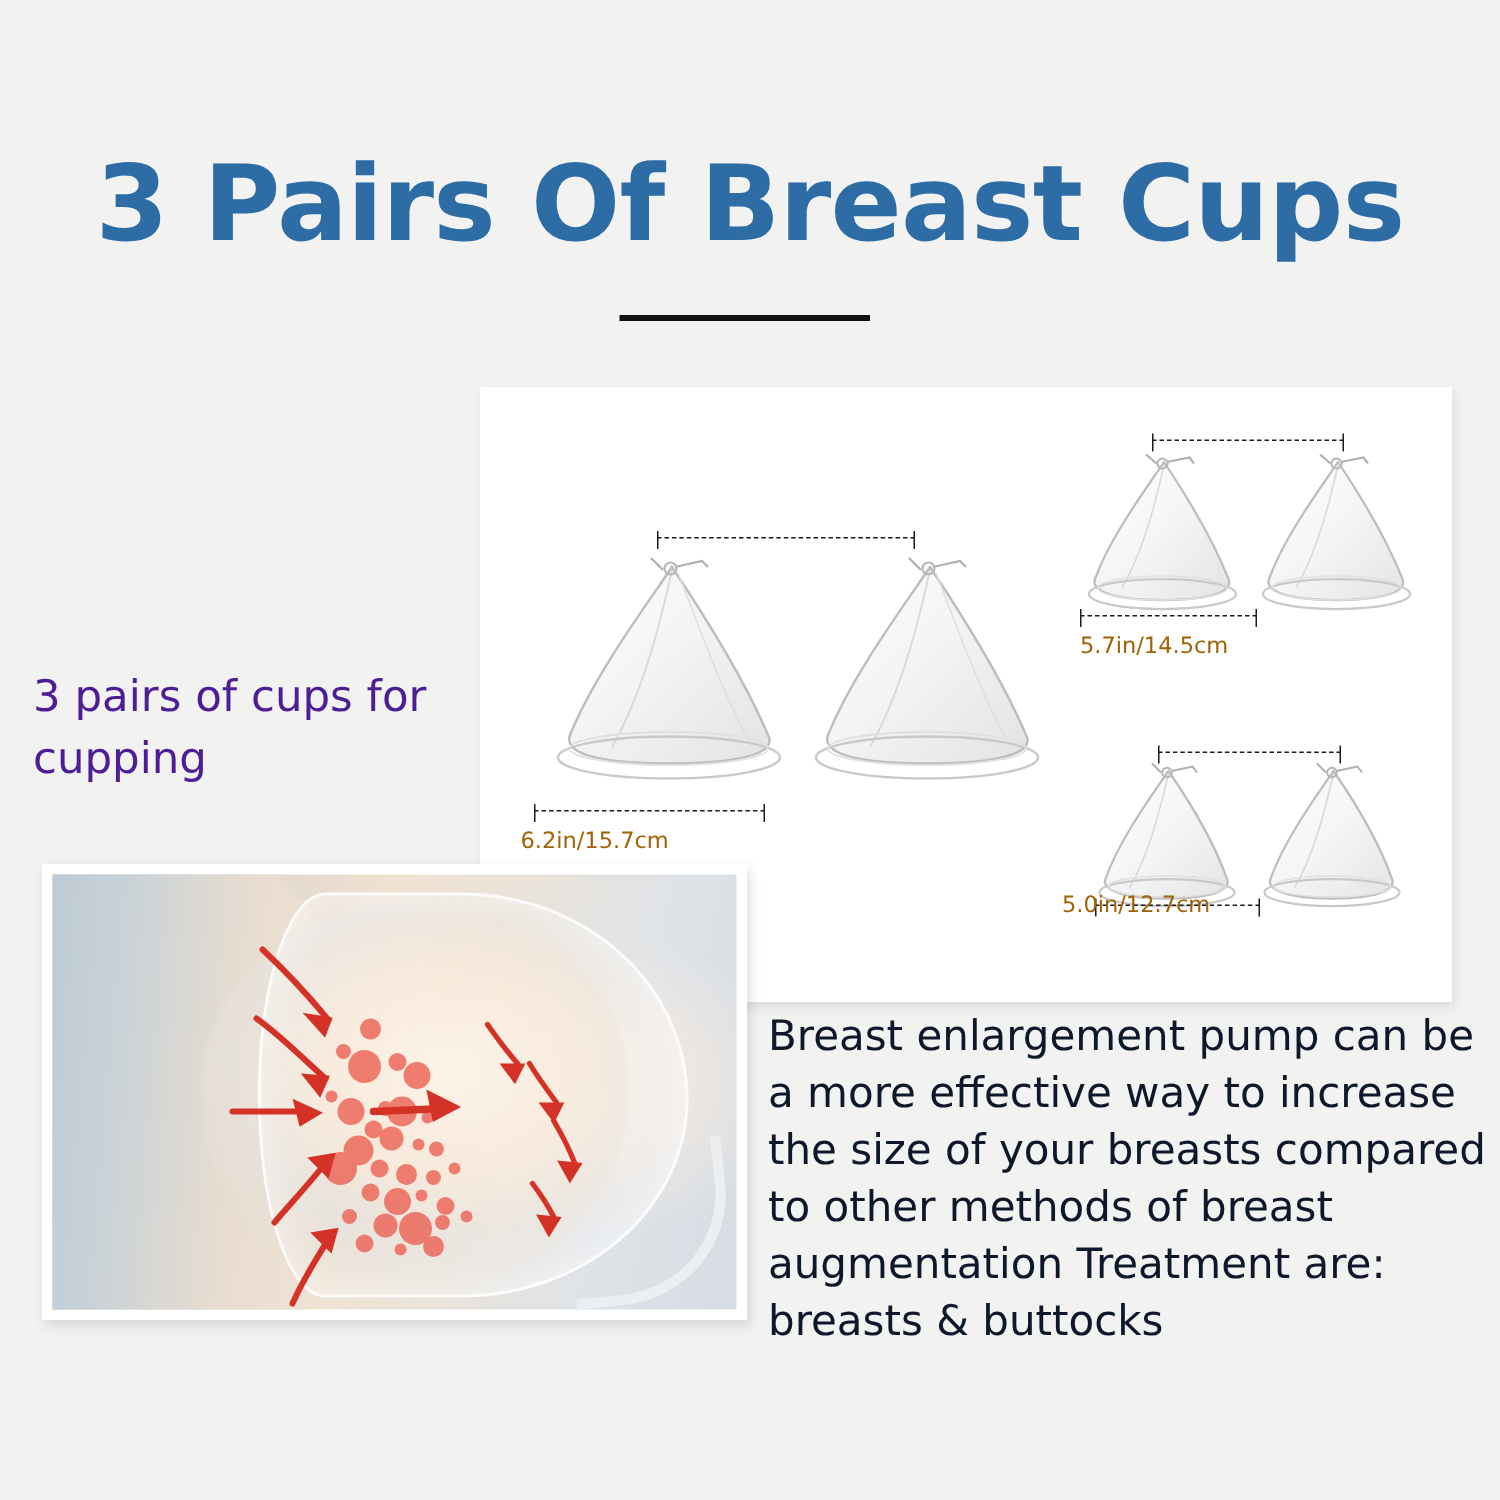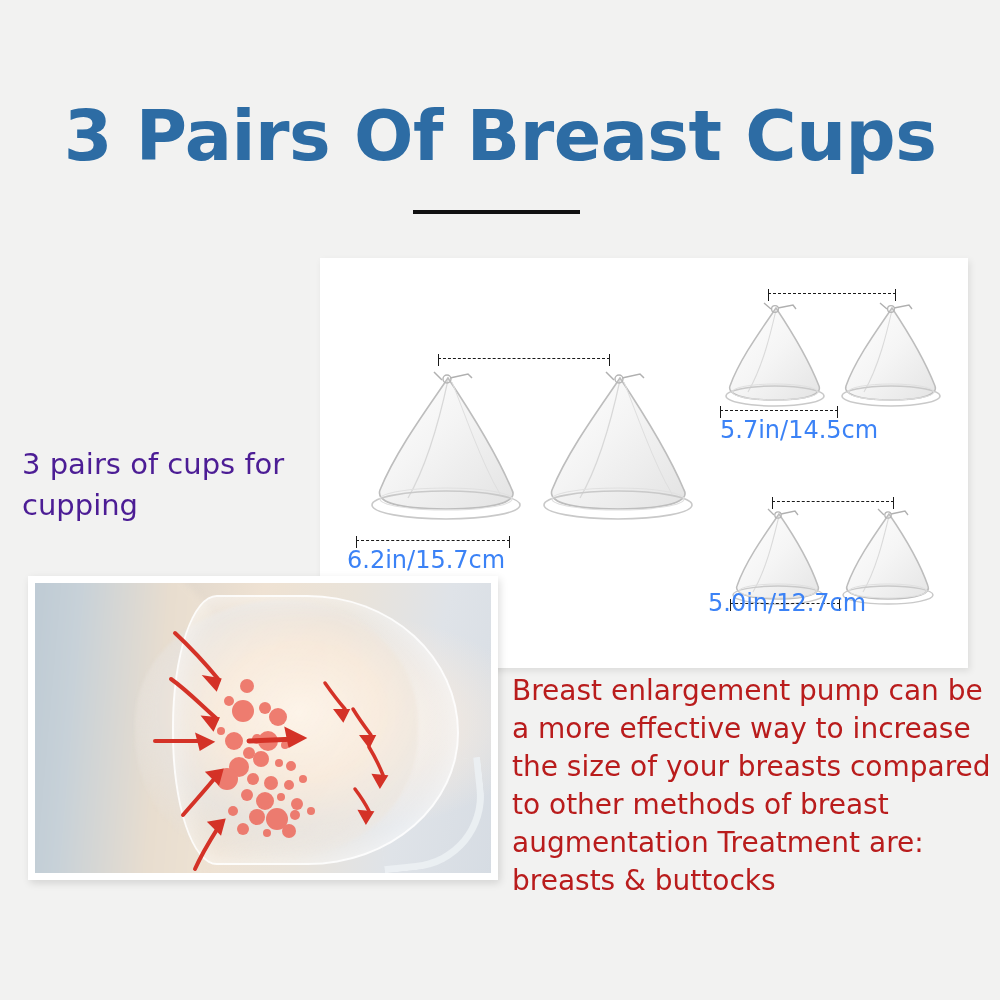--- a/index.html
+++ b/index.html
@@ -125,23 +125,23 @@
     top: -4px;
     width: 0;
     height: 12px;
     border-left: 1.5px solid #1a1a1a;
   }
   .dimline .tick-l { left: 0; }
   .dimline .tick-r { right: 0; }
 
   .dimlabel {
     position: absolute;
-    font-size: 24px;
+    font-size: 15px;
     line-height: 24px;
-    color: #3b82f6;
+    color: #a16207;
     white-space: nowrap;
     text-align: right;
   }
 
   
   .photo-frame {
     position: absolute;
     left: 28px;
     top: 576px;
     width: 470px;
@@ -206,21 +206,21 @@
   .photo svg { position: absolute; inset: 0; width: 100%; height: 100%; }
 
   
   .description {
     position: absolute;
     left: 512px;
     top: 672px;
     width: 482px;
     font-size: 28px;
     line-height: 38px;
-    color: #b91c1c;
+    color: #0f172a;
   }
 </style>
 </head>
 <body>
 
 <div class="page">
 
   <div class="title">3 Pairs Of Breast Cups</div>
   <div class="title-rule"></div>
 

